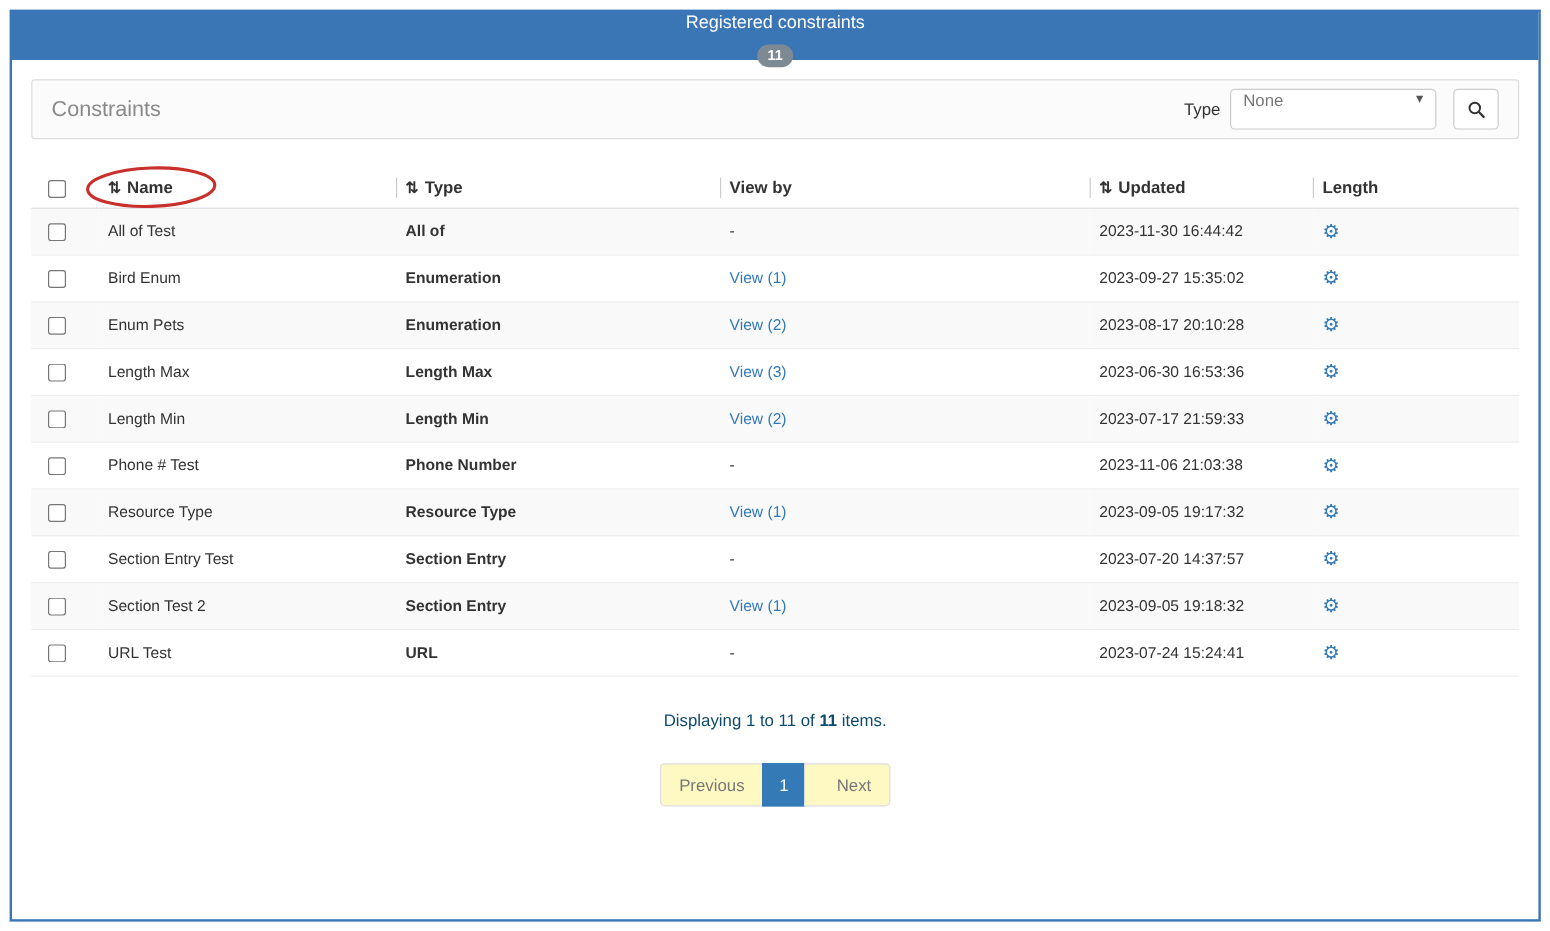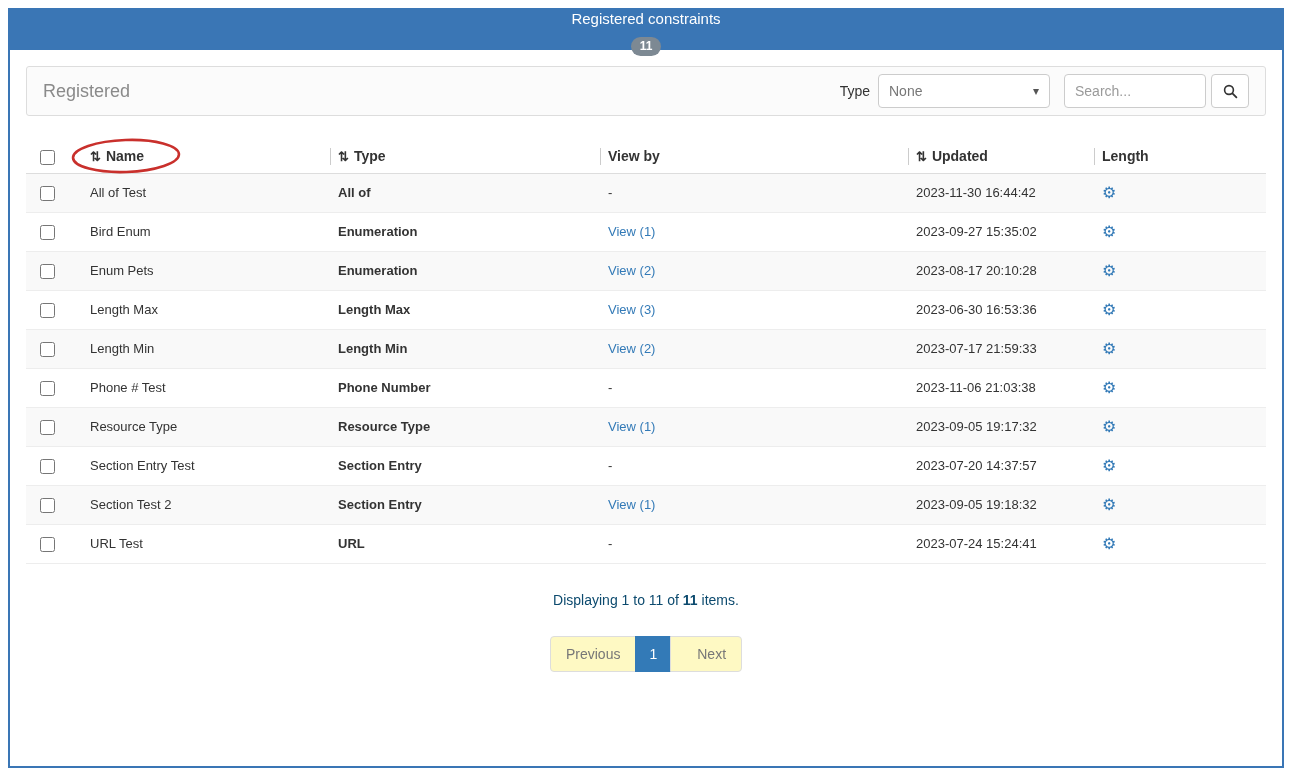--- a/index.html
+++ b/index.html
@@ -37,21 +37,21 @@
     height: 50px;
     display: flex; align-items: center; justify-content: space-between;
     padding: 0 16px;
   }
   .toolbar-title { color: #8a8a8a; font-size: 18px; }
   .toolbar-controls { display: flex; align-items: center; }
   .type-label { font-size: 14px; color: #333; margin-right: 8px; }
   .select {
     width: 172px; height: 34px;
     border: 1px solid #ccc; border-radius: 4px; background: #fff;
-    display: flex; align-items: center; justify-content: space-between;
+    display: flex; justify-content: space-between;
     padding: 0 10px; font-size: 14px; color: #777;
     cursor: pointer; margin-right: 14px;
   }
   .select .caret { color: #555; font-size: 12px; }
   .search-group { display: flex; align-items: center; gap: 5px; }
   .search-input {
     width: 142px; height: 34px;
     border: 1px solid #ccc; border-radius: 4px;
     padding: 0 10px; font-size: 14px; color: #555;
     font-family: "Liberation Sans", sans-serif;
@@ -123,29 +123,28 @@
   <div class="panel">
 
     <div class="panel-header">
       <span class="panel-title">Registered constraints</span>
       <span class="badge">11</span>
     </div>
 
     <div class="panel-body">
 
       <div class="toolbar">
-        <span class="toolbar-title">Registered</span>
+        <span class="toolbar-title">Constraints</span>
         <div class="toolbar-controls">
           <span class="type-label">Type</span>
           <div class="select">
             <span>None</span>
             <span class="caret">▾</span>
           </div>
           <div class="search-group">
-            <input class="search-input" type="text" placeholder="Search..." style="">
             <button class="search-btn">
               <svg width="15" height="15" viewBox="0 0 15 15">
                 <circle cx="6" cy="6" r="4.4" fill="none" stroke="#333" stroke-width="1.6"></circle>
                 <line x1="9.4" y1="9.4" x2="13.4" y2="13.4" stroke="#333" stroke-width="1.8" stroke-linecap="round"></line>
               </svg>
             </button>
           </div>
         </div>
       </div>
 

